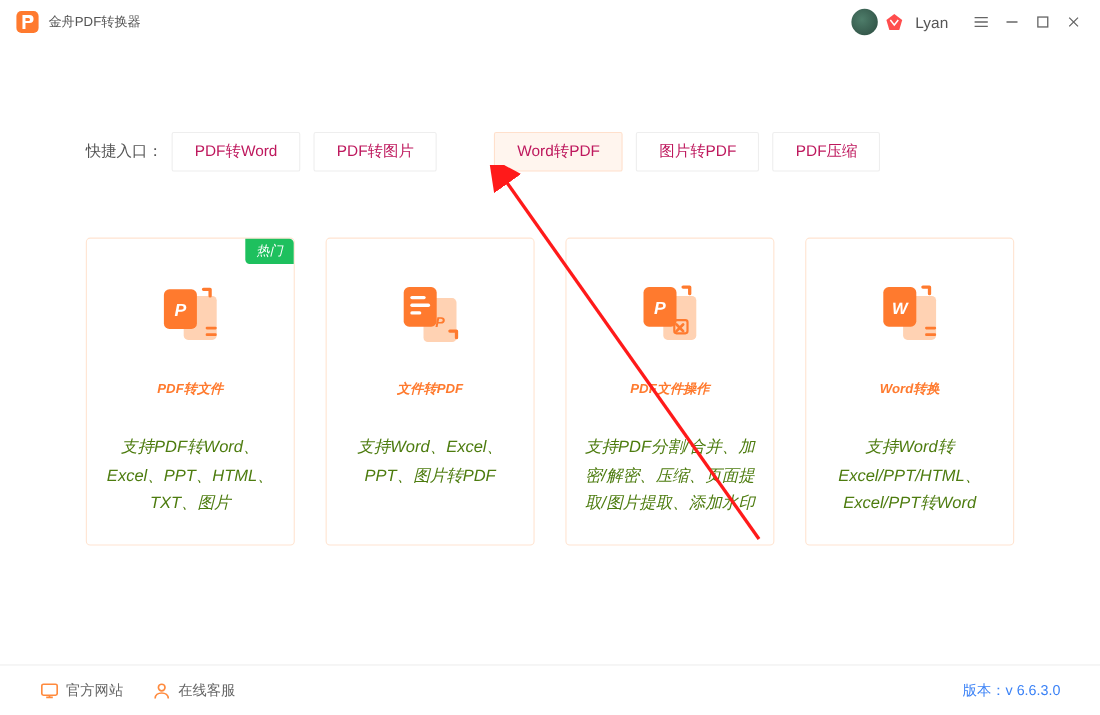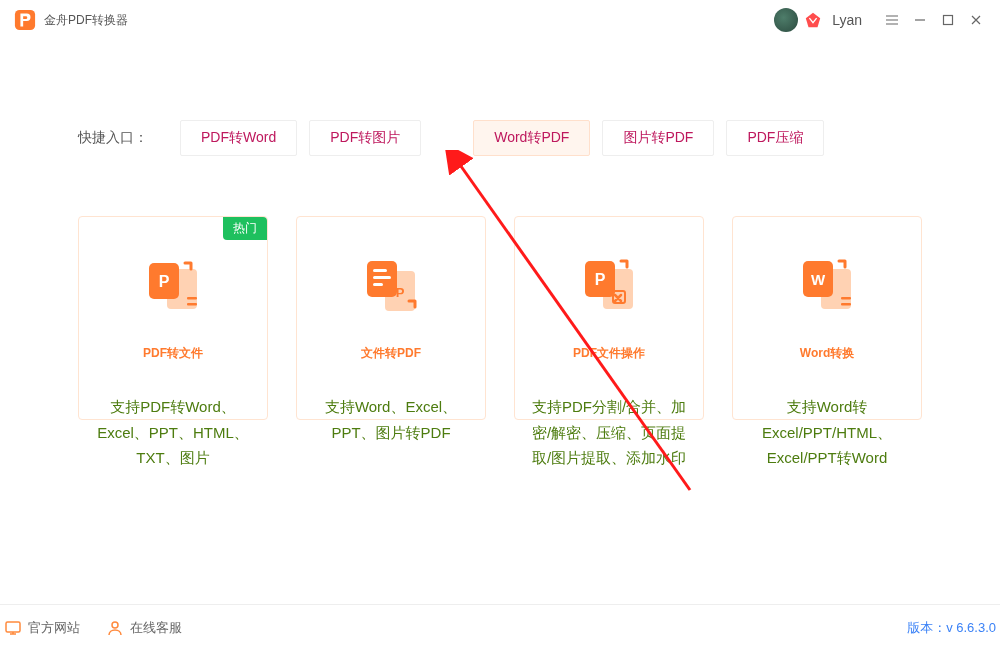--- a/index.html
+++ b/index.html
@@ -40,21 +40,21 @@
   color: #666; cursor: pointer; font-size: 14px;
 }
 
 
 .quick-row {
   display: flex;
   align-items: center;
   margin-top: 80px;
   padding: 0 78px;
 }
-.quick-row .label { font-size: 14px; color: #555; margin-right: 32px; }
+.quick-row .label { font-size: 14px; color: #555; margin-right: 8px; }
 .quick-btn {
   border: 1px solid #eee;
   padding: 8px 20px;
   margin-right: 12px;
   font-size: 14px;
   color: #be185d;
   background: #fff;
   cursor: pointer;
   border-radius: 2px;
 }
@@ -62,30 +62,31 @@
 
 
 .cards {
   display: flex;
   justify-content: space-between;
   padding: 0 78px;
   margin-top: 60px;
 }
 .card {
   width: 190px;
-  height: 204px;
+  height: 280px;
   border: 1px solid #ffe4d1;
   border-radius: 4px;
   display: flex;
   flex-direction: column;
   align-items: center;
   padding: 40px 14px 0 14px;
   position: relative;
   cursor: pointer;
   background: #fff;
+  font-style: italic;
 }
 .card .hot {
   position: absolute;
   top: 0; right: 0;
   background: #1ec05e;
   color: #fff;
   font-size: 12px;
   padding: 3px 10px;
   border-radius: 0 4px 0 4px;
 }
@@ -94,21 +95,21 @@
 .card .card-desc { font-size: 15px; color: #4d7c0f; text-align: center; line-height: 1.7; }
 
 
 .footer {
   position: absolute;
   left: 0; right: 0; bottom: 0;
   height: 46px;
   border-top: 1px solid #eee;
   display: flex;
   align-items: center;
-  padding: 0 4px;
+  padding: 0 36px;
   font-size: 13px;
   color: #666;
 }
 .footer .f-link { display: flex; align-items: center; margin-right: 26px; cursor: pointer; }
 .footer .f-link .f-icon { margin-right: 6px; }
 .footer .spacer { flex: 1; }
 .footer .version { color: #3b82f6; }
 
 
 .arrow-annot {

